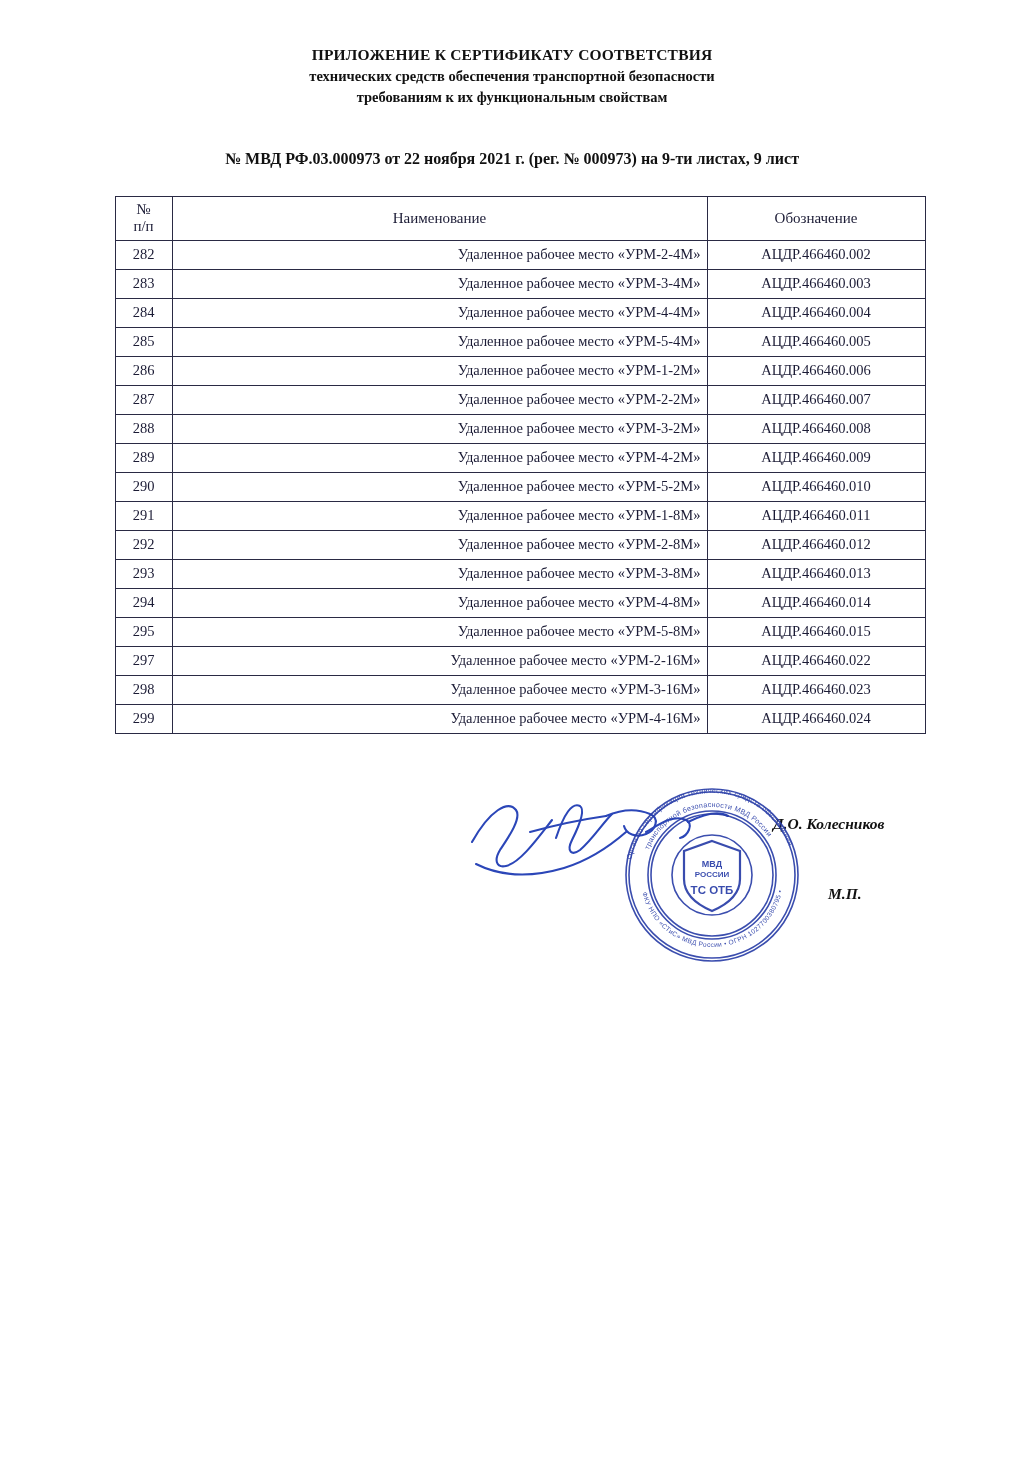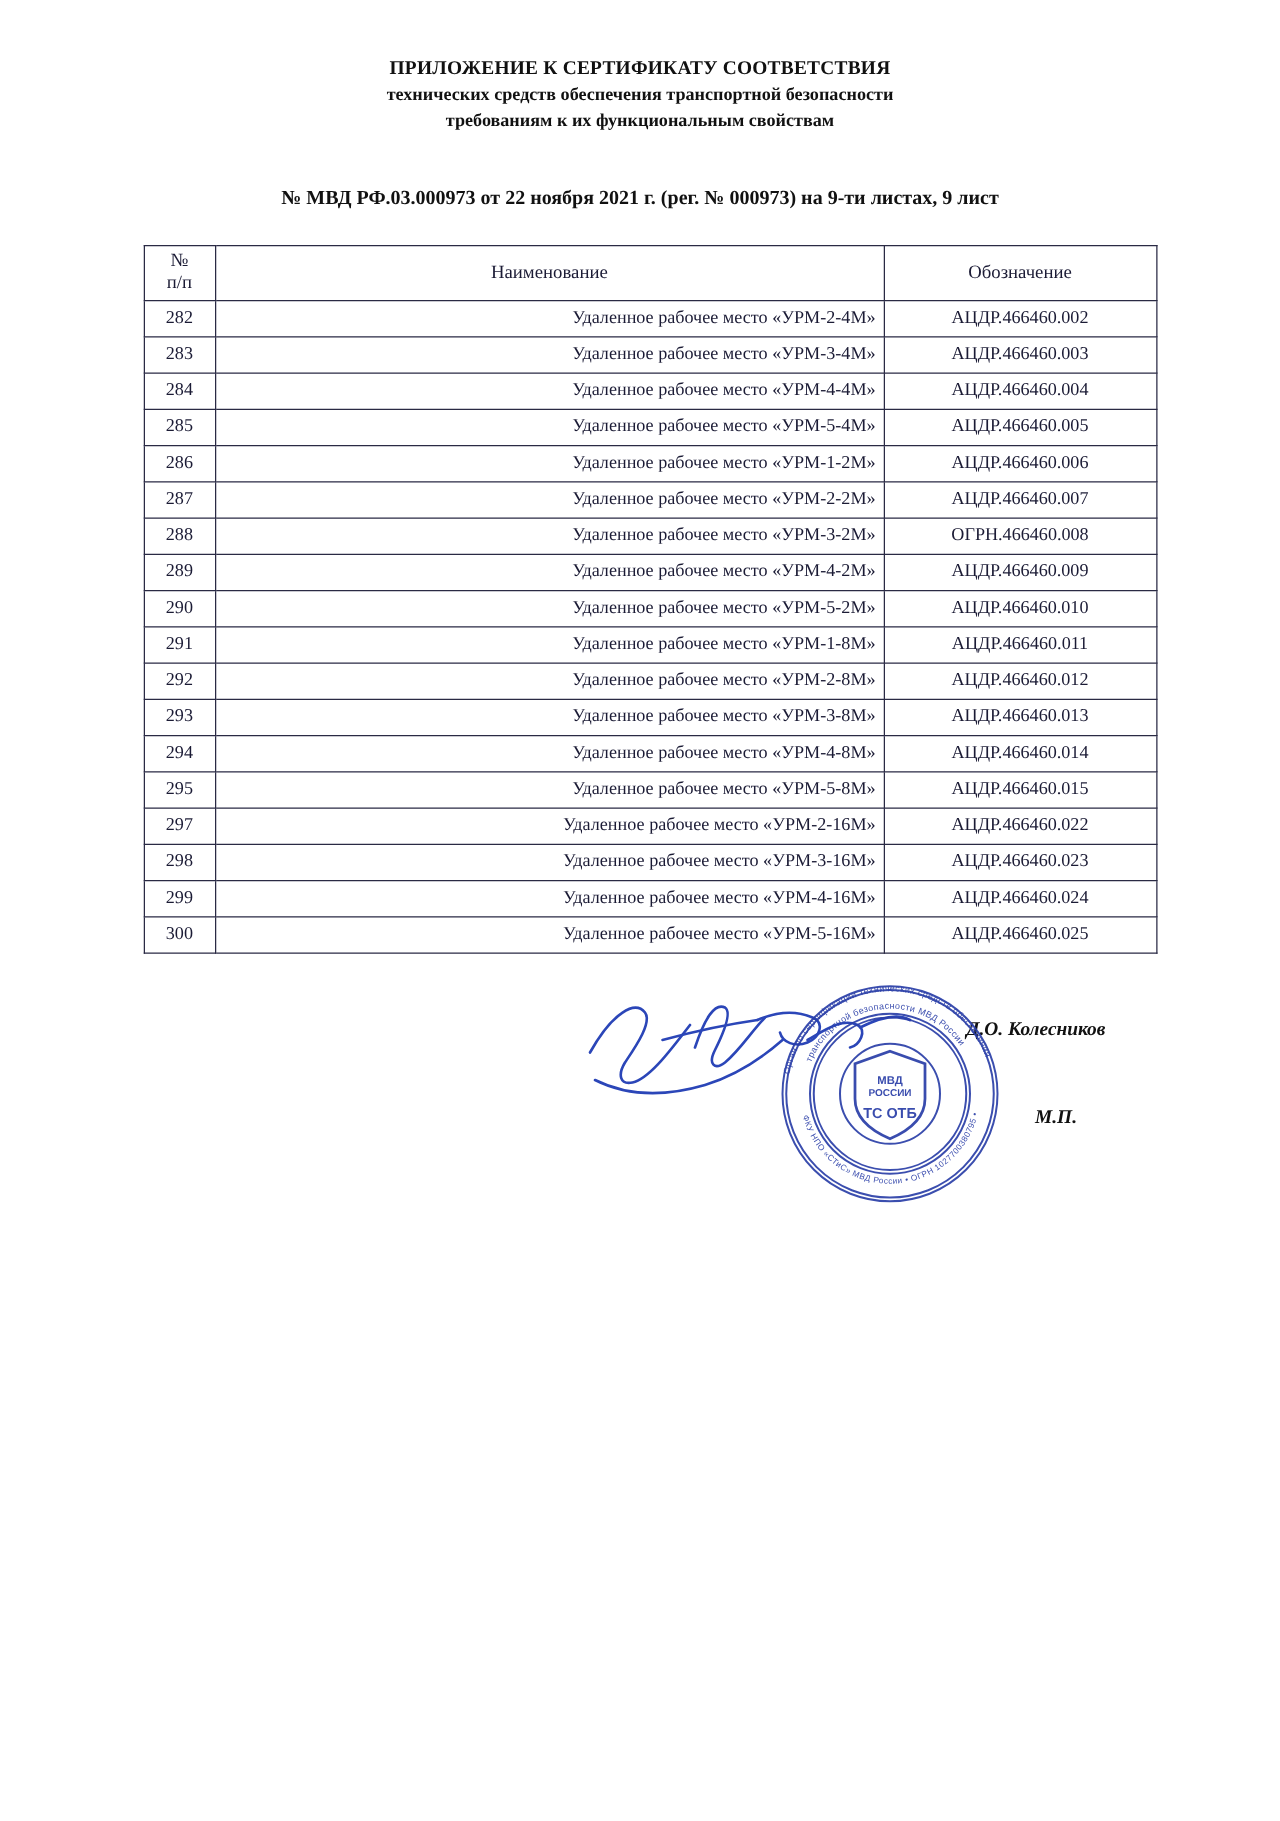--- a/index.html
+++ b/index.html
@@ -193,21 +193,21 @@
             <td class="c-desig">АЦДР.466460.006</td>
           </tr>
           <tr>
             <td class="c-num">287</td>
             <td class="c-name">Удаленное рабочее место «УРМ-2-2М»</td>
             <td class="c-desig">АЦДР.466460.007</td>
           </tr>
           <tr>
             <td class="c-num">288</td>
             <td class="c-name">Удаленное рабочее место «УРМ-3-2М»</td>
-            <td class="c-desig">ОГРН.466460.008</td>
+            <td class="c-desig">АЦДР.466460.008</td>
           </tr>
           <tr>
             <td class="c-num">289</td>
             <td class="c-name">Удаленное рабочее место «УРМ-4-2М»</td>
             <td class="c-desig">АЦДР.466460.009</td>
           </tr>
           <tr>
             <td class="c-num">290</td>
             <td class="c-name">Удаленное рабочее место «УРМ-5-2М»</td>
             <td class="c-desig">АЦДР.466460.010</td>
@@ -244,25 +244,20 @@
           </tr>
           <tr>
             <td class="c-num">298</td>
             <td class="c-name">Удаленное рабочее место «УРМ-3-16М»</td>
             <td class="c-desig">АЦДР.466460.023</td>
           </tr>
           <tr>
             <td class="c-num">299</td>
             <td class="c-name">Удаленное рабочее место «УРМ-4-16М»</td>
             <td class="c-desig">АЦДР.466460.024</td>
-          </tr>
-          <tr>
-            <td class="c-num">300</td>
-            <td class="c-name">Удаленное рабочее место «УРМ-5-16М»</td>
-            <td class="c-desig">АЦДР.466460.025</td>
           </tr>
         </tbody>
     </table>
   </div>
 
   <div class="sign-block">
     <div class="sign-name">Д.О. Колесников</div>
     <div class="mp">М.П.</div>
   </div>
 

